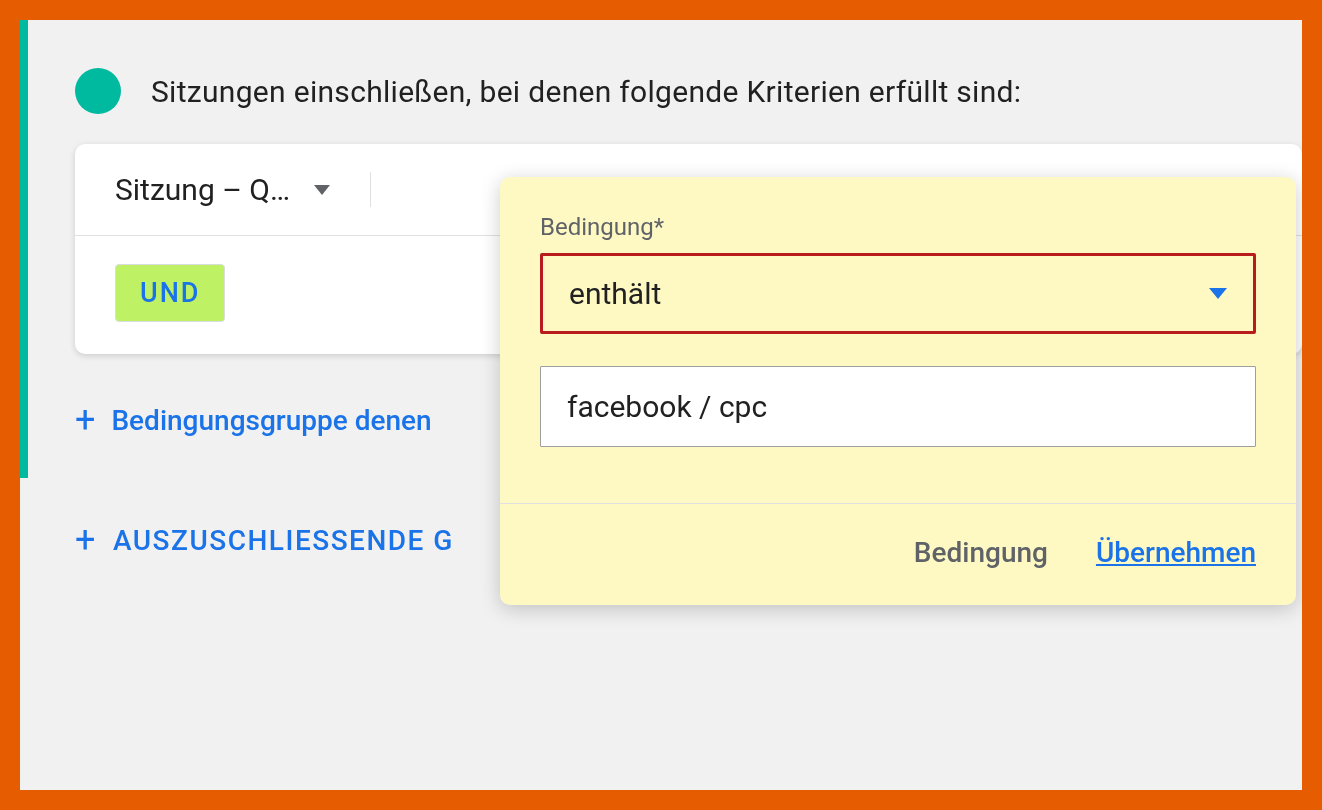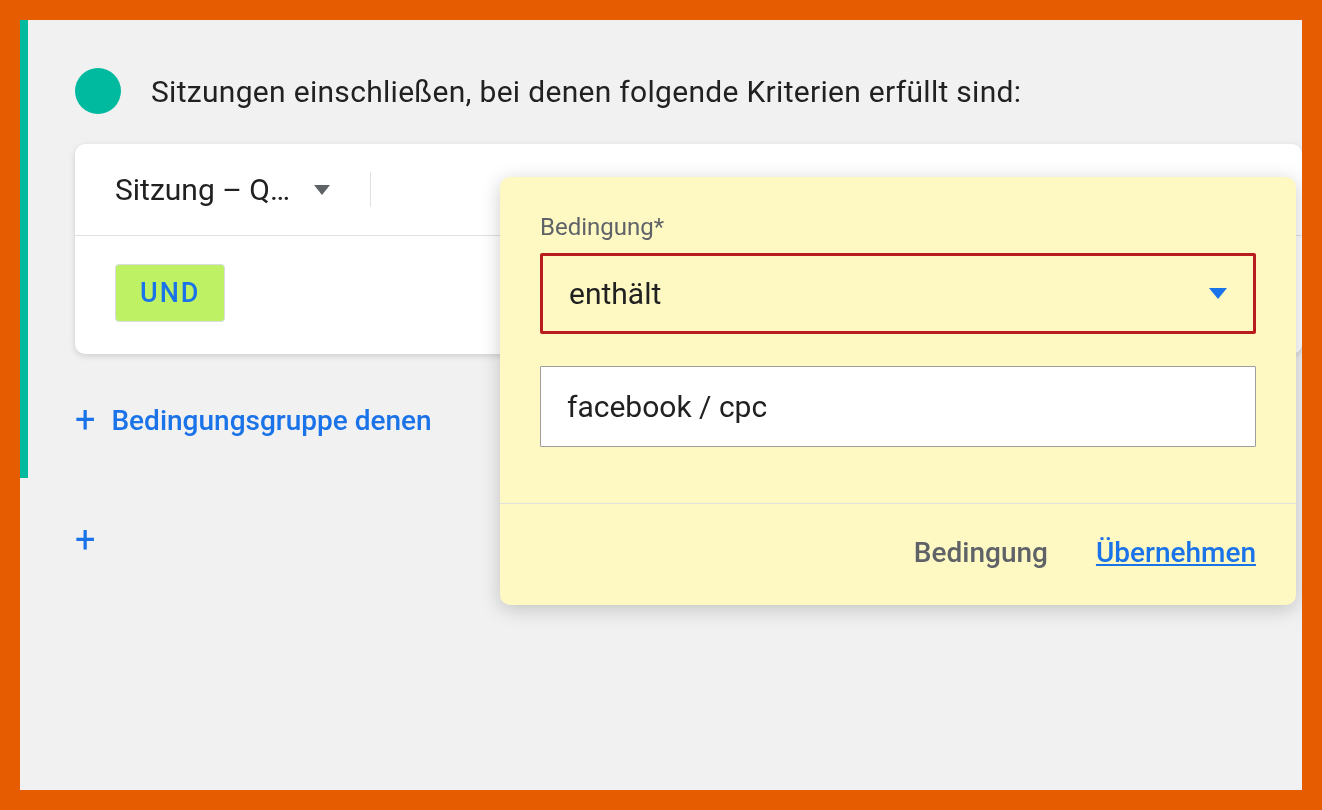--- a/index.html
+++ b/index.html
@@ -228,20 +228,21 @@
   </div>
 
   <div class="add-condition-group">
     <span class="plus-icon">+</span>
     <span>Bedingungsgruppe denen</span>
   </div>
 
   <div class="bottom-section">
     <div class="add-exclude-group">
       <span class="plus-icon">+</span>
+      <span>AUSZUSCHLIESSENDE G</span>
     </div>
   </div>
 
   <div class="popover">
     <div class="popover-body">
       <div class="field-label">Bedingung*</div>
       <div class="condition-select">
         <span class="condition-text">enthält</span>
         <span class="blue-dropdown-arrow"></span>
       </div>

